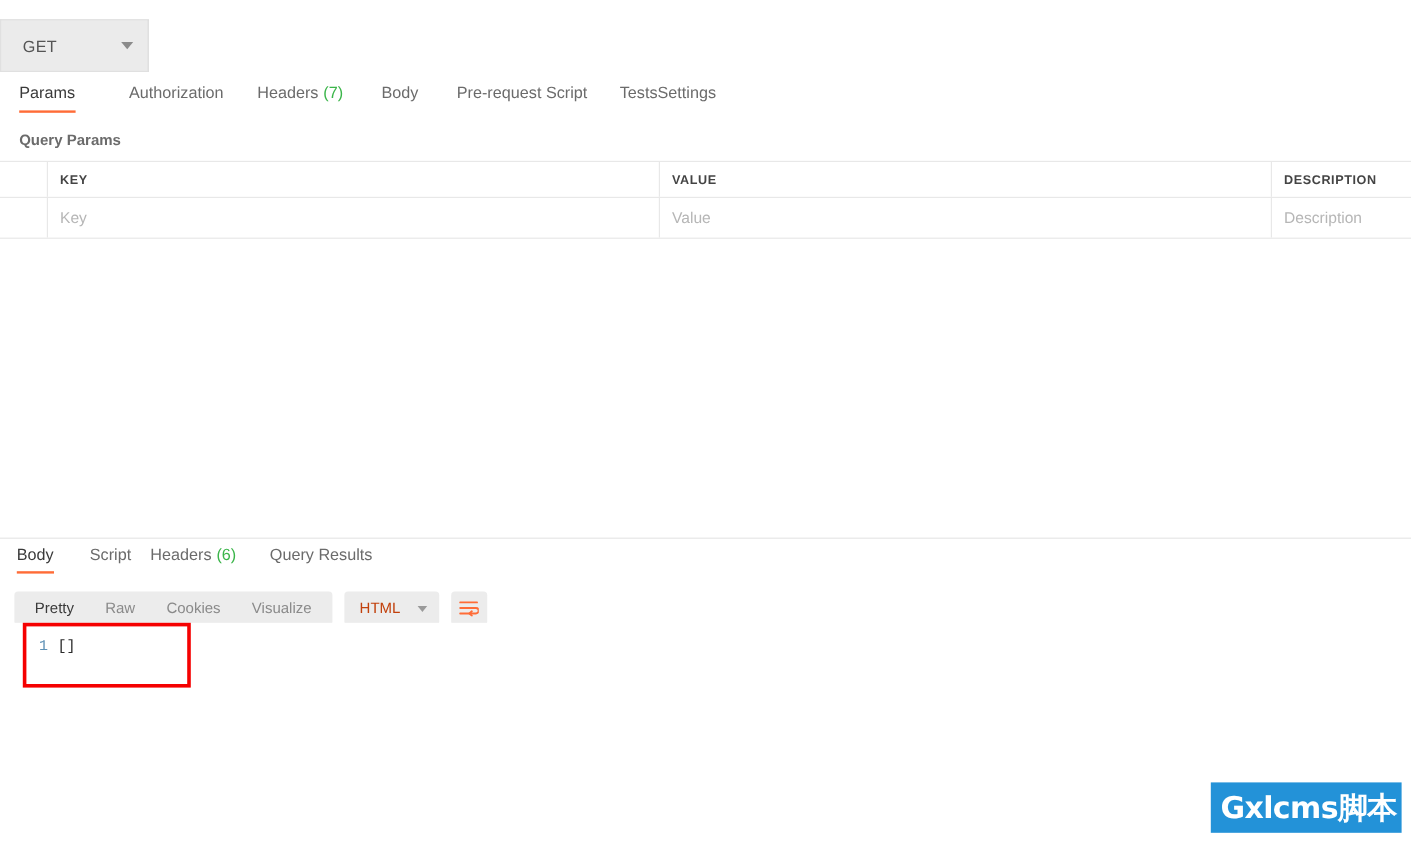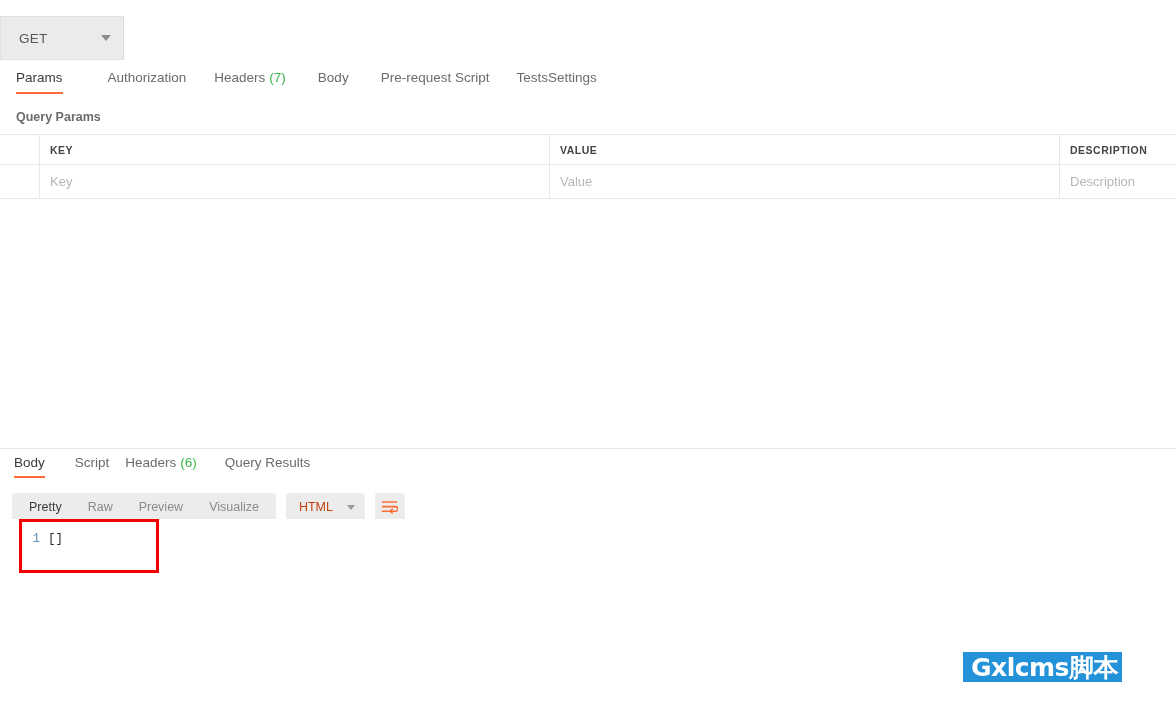--- a/index.html
+++ b/index.html
@@ -179,22 +179,22 @@
   }
   .red-highlight {
     position: absolute; left: 19px; top: 519px;
     width: 140px; height: 54px;
     border: 3px solid #f50000;
     pointer-events: none;
   }
 
   
   .watermark {
-    position: absolute; left: 963px; top: 652px;
-    width: 159px; height: 30px;
+    position: absolute; left: 1009px; top: 652px;
+    width: 159px; height: 42px;
     background: #2392d8;
     display: flex; align-items: center; justify-content: flex-start;
     padding-left: 8px;
     overflow: hidden;
   }
   .watermark-txt {
     color: #ffffff; font-size: 25px; font-weight: bold;
     font-family: "DejaVu Sans", sans-serif;
     letter-spacing: -0.5px; white-space: nowrap;
   }
@@ -266,21 +266,21 @@
     </div>
     <div class="rtab" style="margin-left:28px;">
       <span>Query Results</span>
     </div>
   </div>
 
   <div class="res-toolbar">
     <div class="seg-group">
       <div class="seg active">Pretty</div>
       <div class="seg">Raw</div>
-      <div class="seg">Preview</div>
+      <div class="seg">Cookies</div>
       <div class="seg">Visualize</div>
     </div>
     <div class="fmt-select">
       <span class="fmt-label">HTML</span>
       <span class="caret-sm"></span>
     </div>
     <div class="wrap-btn">
       <svg width="17" height="14" viewBox="0 0 17 14">
         <g stroke="#ff6c37" stroke-width="1.6" stroke-linecap="round" fill="none">
           <line x1="1.5" y1="2" x2="15.5" y2="2"></line>

